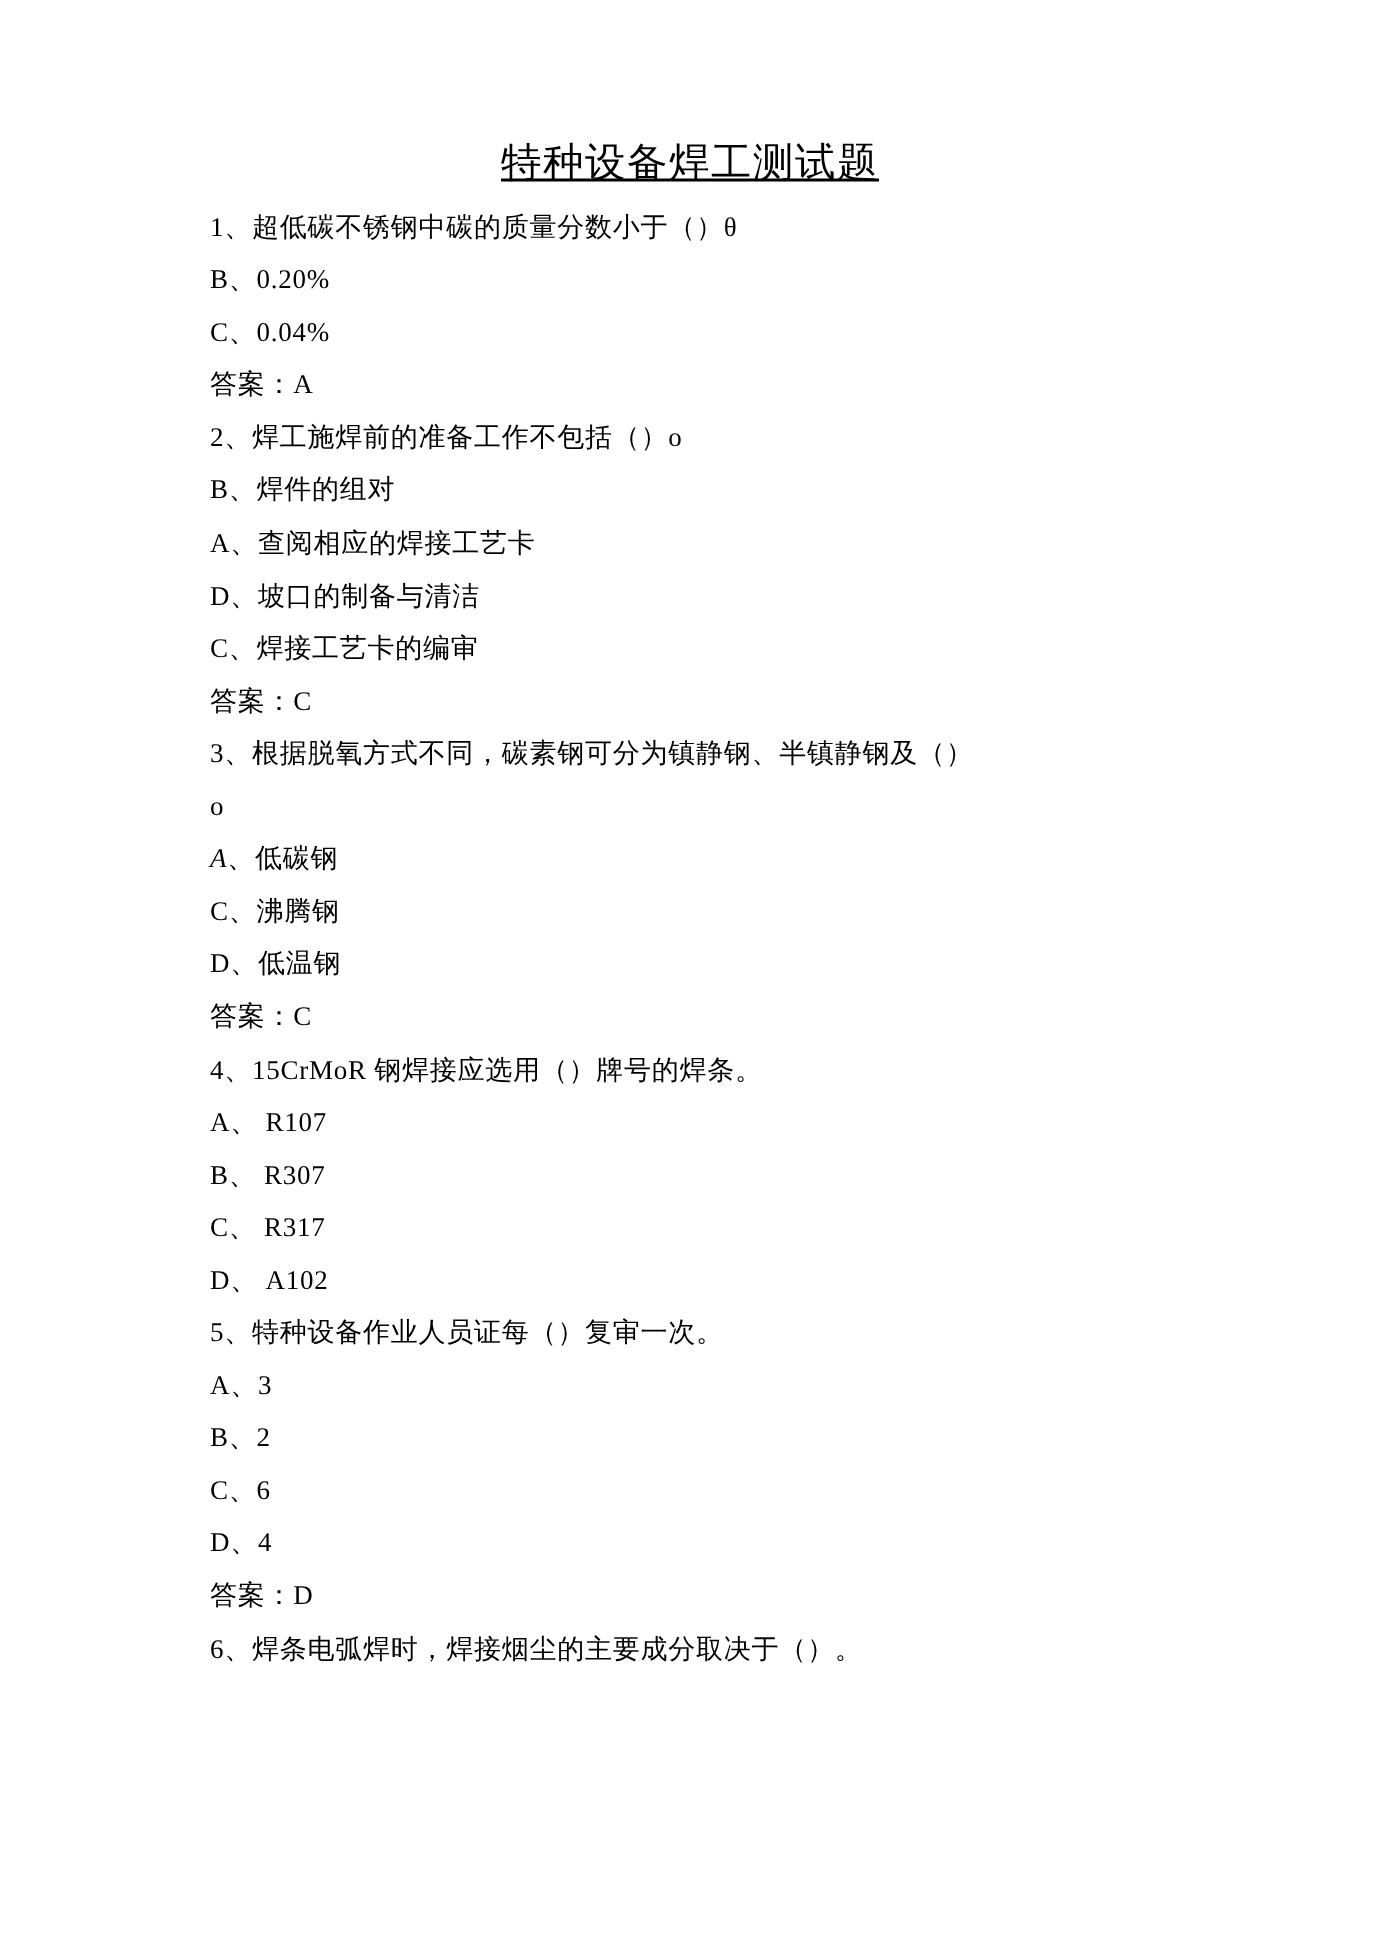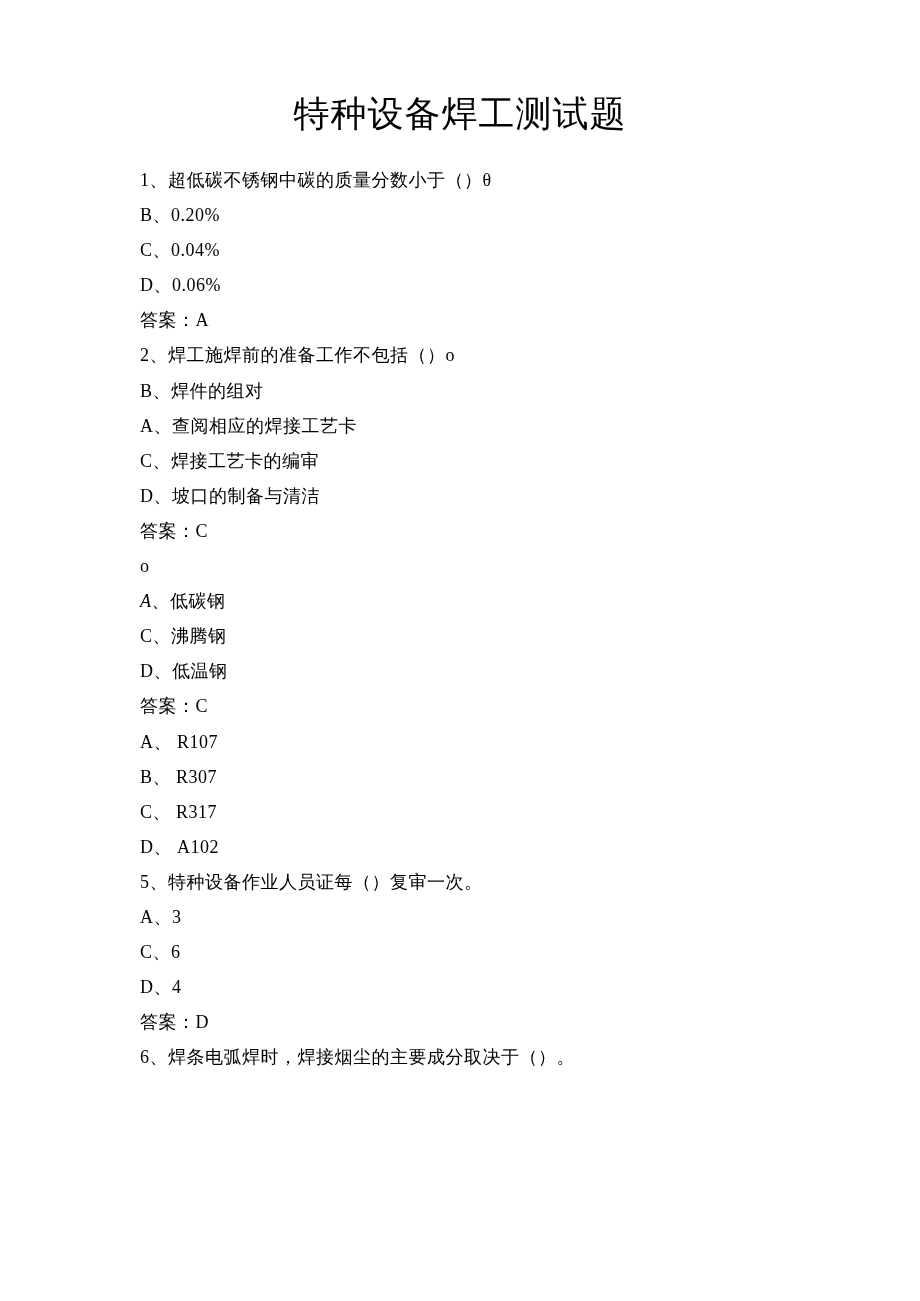--- a/index.html
+++ b/index.html
@@ -12,65 +12,68 @@
   .page {
     width: 920px;
     min-height: 1301px;
     margin: 0 auto;
     padding: 90px 140px 60px 140px;
     box-sizing: border-box;
     background: #fff;
   }
   .title {
     text-align: center;
-    font-size: 36px;
+    font-size: 27px;
     font-weight: 400;
-    margin-bottom: 24px;
+    margin-bottom: 8px;
     letter-spacing: 1px;
+    text-decoration: underline;
   }
   .line {
     font-size: 18px;
     line-height: 1.95;
     letter-spacing: 0.5px;
     font-family: Liberation Serif, serif;
   }
   .italic {
     font-style: italic;
   }
 </style>
 </head>
 <body>
 
 <div class="page">
   <div class="title">特种设备焊工测试题</div>
 
   <div class="line">1、超低碳不锈钢中碳的质量分数小于（）θ</div>
   <div class="line">B、0.20%</div>
   <div class="line">C、0.04%</div>
-  <div class="line">D、0.06%</div>
   <div class="line">答案：A</div>
 
   <div class="line">2、焊工施焊前的准备工作不包括（）o</div>
   <div class="line">B、焊件的组对</div>
   <div class="line">A、查阅相应的焊接工艺卡</div>
+  <div class="line">D、坡口的制备与清洁</div>
   <div class="line">C、焊接工艺卡的编审</div>
-  <div class="line">D、坡口的制备与清洁</div>
   <div class="line">答案：C</div>
 
+  <div class="line">3、根据脱氧方式不同，碳素钢可分为镇静钢、半镇静钢及（）</div>
   <div class="line">o</div>
   <div class="line"><span class="italic">A</span><span>、低碳钢</span></div>
   <div class="line">C、沸腾钢</div>
   <div class="line">D、低温钢</div>
   <div class="line">答案：C</div>
 
+  <div class="line">4、15CrMoR 钢焊接应选用（）牌号的焊条。</div>
   <div class="line">A、 R107</div>
   <div class="line">B、 R307</div>
   <div class="line">C、 R317</div>
   <div class="line">D、 A102</div>
 
   <div class="line">5、特种设备作业人员证每（）复审一次。</div>
   <div class="line">A、3</div>
+  <div class="line">B、2</div>
   <div class="line">C、6</div>
   <div class="line">D、4</div>
   <div class="line">答案：D</div>
 
   <div class="line">6、焊条电弧焊时，焊接烟尘的主要成分取决于（）。</div>
 </div>
 
 </body></html>

